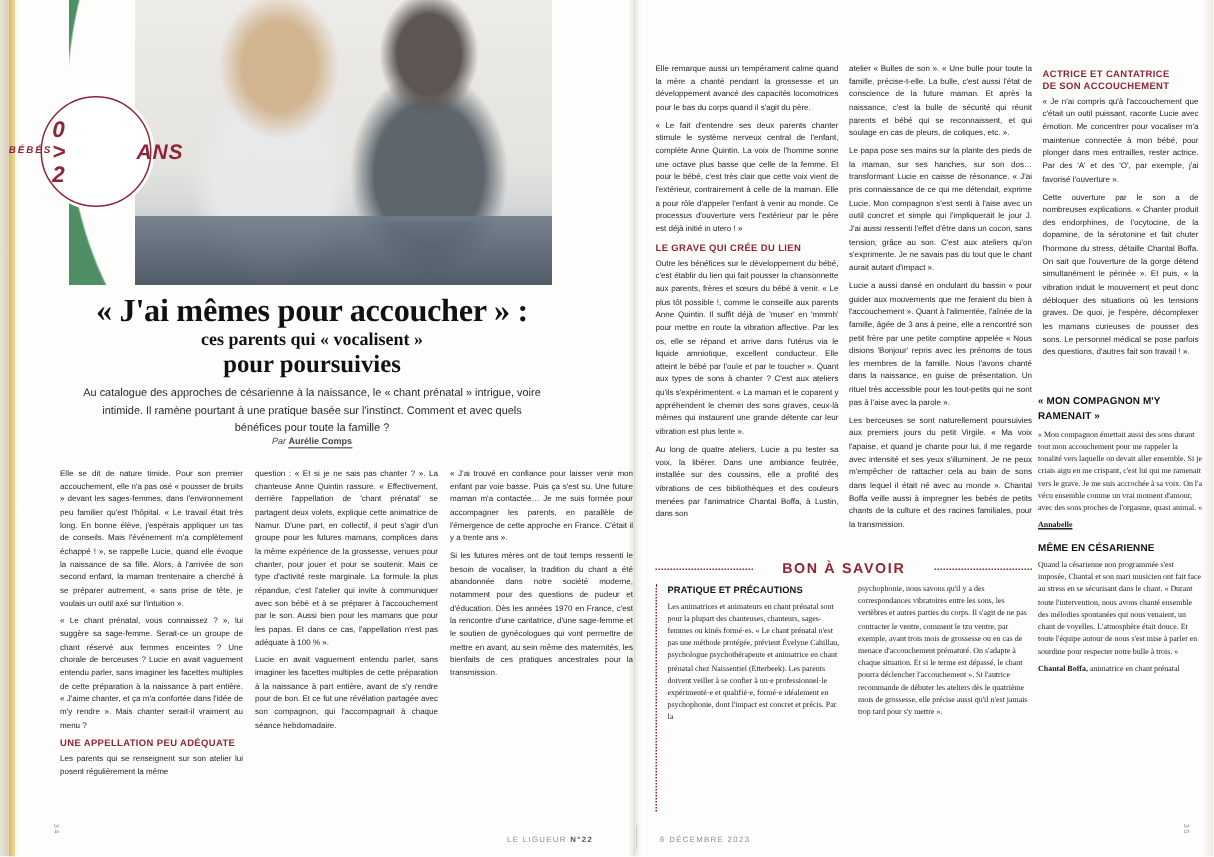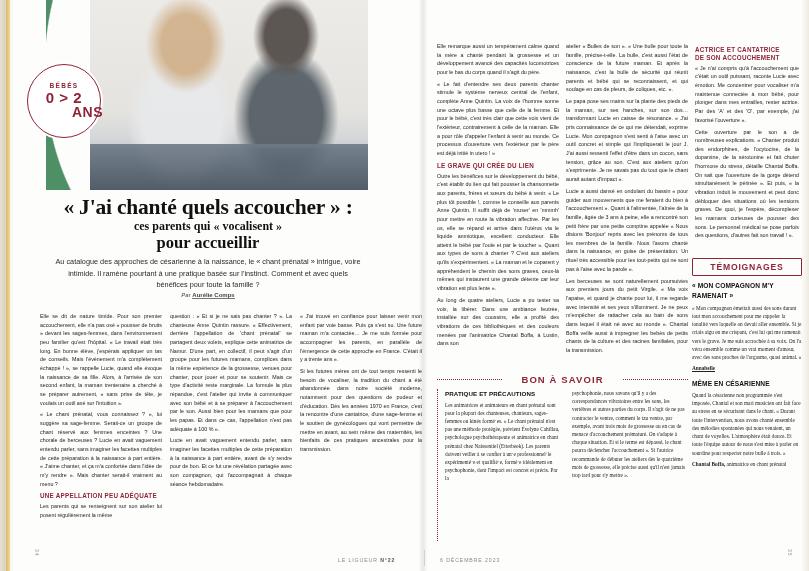--- a/index.html
+++ b/index.html
@@ -35,22 +35,22 @@
       radial-gradient(70px 90px at 92px 120px,#e7e9ec 0 55%,rgba(231,233,236,0) 80%),
       radial-gradient(66px 86px at 196px 116px,#2f3b45 0 55%,rgba(47,59,69,0) 80%),
       linear-gradient(180deg,#eceae7 0%,#e4e2de 58%,#cfd3d6 72%,#8d98a4 100%);}
   .hero-floor{position:absolute;left:44px;bottom:0;width:278px;height:46px;
     background:linear-gradient(180deg,#6f7a88,#4b5663);opacity:.9;}
   .hero-wall{position:absolute;left:44px;top:0;width:278px;height:148px;
     background:linear-gradient(180deg,#f1efec,#e6e4e0);opacity:.25;}
 
   .badge{position:absolute;left:27px;top:64px;width:72px;height:72px;border-radius:50%;
     background:#fff;border:1.4px solid #8f2437;
-    display:flex;flex-direction:column;align-items:center;justify-content:center;
-    color:#8f2437;box-shadow:0 0 0 2px #fff;}
+    display:flex;flex-direction:row;align-items:center;justify-content:center;
+    color:#8f2437;box-shadow:0 0 0 2px #fff;font-style:italic;}
   .badge-top{font-size:6.5px;letter-spacing:1.3px;font-weight:700;margin-bottom:1px;}
   .badge-mid{font-size:15px;font-weight:800;line-height:1;letter-spacing:.5px;}
   .badge-bot{font-size:14px;font-weight:800;line-height:1.05;letter-spacing:.5px;margin-left:47px;}
 
   
   .headline{position:absolute;left:40px;top:196px;width:336px;text-align:center;
     font-family:"Liberation Serif", serif;font-weight:700;color:#111;}
   .hl1{font-size:21.5px;line-height:1.08;letter-spacing:-.2px;}
   .hl2{font-size:12px;line-height:1.12;margin-top:1px;}
   .hl3{font-size:16.5px;line-height:1.12;}
@@ -133,23 +133,23 @@
     <div class="hero-floor"></div>
   </div>
 
   <div class="badge">
     <div class="badge-top">BÉBÉS</div>
     <div class="badge-mid">0 &gt; 2</div>
     <div class="badge-bot">ANS</div>
   </div>
 
   <div class="headline">
-    <div class="hl1">« J'ai chanté quels accoucher » :</div>
+    <div class="hl1">« J'ai mêmes pour accoucher » :</div>
     <div class="hl2">ces parents qui « vocalisent »</div>
-    <div class="hl3">pour accueillir</div>
+    <div class="hl3">pour poursuivies</div>
   </div>
 
   <div class="standfirst">Au catalogue des approches de césarienne à la naissance, le « chant prénatal » intrigue, voire intimide. Il ramène pourtant à une pratique basée sur l'instinct. Comment et avec quels bénéfices pour toute la famille ?</div>
   <div class="byline">
     <i>Par</i>
     <b>Aurélie Comps</b>
   </div>
 
   <div class="col" id="c1">
     <p>Elle se dit de nature timide. Pour son premier accouchement, elle n'a pas osé « pousser de bruits » devant les sages-femmes, dans l'environnement peu familier qu'est l'hôpital. « Le travail était très long. En bonne élève, j'espérais appliquer un tas de conseils. Mais l'événement m'a complètement échappé ! », se rappelle Lucie, quand elle évoque la naissance de sa fille. Alors, à l'arrivée de son second enfant, la maman trentenaire a cherché à se préparer autrement, « sans prise de tête, je voulais un outil axé sur l'intuition ».</p>
@@ -197,21 +197,20 @@
       <span class="bas-rule"></span>
     </div>
     <div class="bas-body">
       <div class="bas-sub">PRATIQUE ET PRÉCAUTIONS</div>
       <p>Les animatrices et animateurs en chant prénatal sont pour la plupart des chanteuses, chanteurs, sages-femmes ou kinés formé·es. « Le chant prénatal n'est pas une méthode protégée, prévient Évelyne Cahillau, psychologue psychothérapeute et animatrice en chant prénatal chez Naissentiel (Etterbeek). Les parents doivent veiller à se confier à un·e professionnel·le expérimenté·e et qualifié·e, formé·e idéalement en psychophonie, dont l'impact est concret et précis. Par la</p>
       <p>psychophonie, nous savons qu'il y a des correspondances vibratoires entre les sons, les vertèbres et autres parties du corps. Il s'agit de ne pas contracter le ventre, comment le tzu ventre, par exemple, avant trois mois de grossesse ou en cas de menace d'accouchement prématuré. On s'adapte à chaque situation. Et si le terme est dépassé, le chant pourra déclencher l'accouchement ». Si l'autrice recommande de débuter les ateliers dès le quatrième mois de grossesse, elle précise aussi qu'il n'est jamais trop tard pour s'y mettre ».</p>
     </div>
   </div>
 
   <div class="box-tem">
-    <div class="tem-title">TÉMOIGNAGES</div>
     <div class="tem-body">
       <div class="tem-sub" style="margin-top:2px">« MON COMPAGNON M'Y RAMENAIT »</div>
       <p>« Mon compagnon émettait aussi des sons durant tout mon accouchement pour me rappeler la tonalité vers laquelle on devait aller ensemble. Si je criais aigu en me crispant, c'est lui qui me ramenait vers le grave. Je me suis accrochée à sa voix. On l'a vécu ensemble comme un vrai moment d'amour, avec des sons proches de l'orgasme, quasi animal. »</p>
       <p class="tem-sign"><span class="u">Annabelle</span></p>
 
       <div class="tem-sub">MÊME EN CÉSARIENNE</div>
       <p>Quand la césarienne non programmée s'est imposée, Chantal et son mari musicien ont fait face au stress en se sécurisant dans le chant. « Durant toute l'intervention, nous avons chanté ensemble des mélodies spontanées qui nous venaient, un chant de voyelles. L'atmosphère était douce. Et toute l'équipe autour de nous s'est mise à parler en sourdine pour respecter notre bulle à trois. »</p>
       <p class="tem-sign"><b>Chantal Boffa,</b> <span>animatrice en chant prénatal</span></p>
     </div>
   </div>

